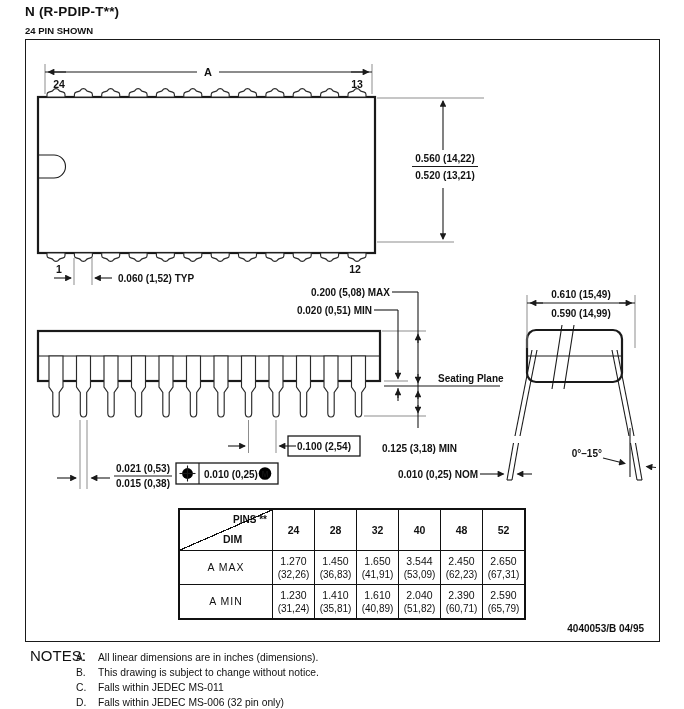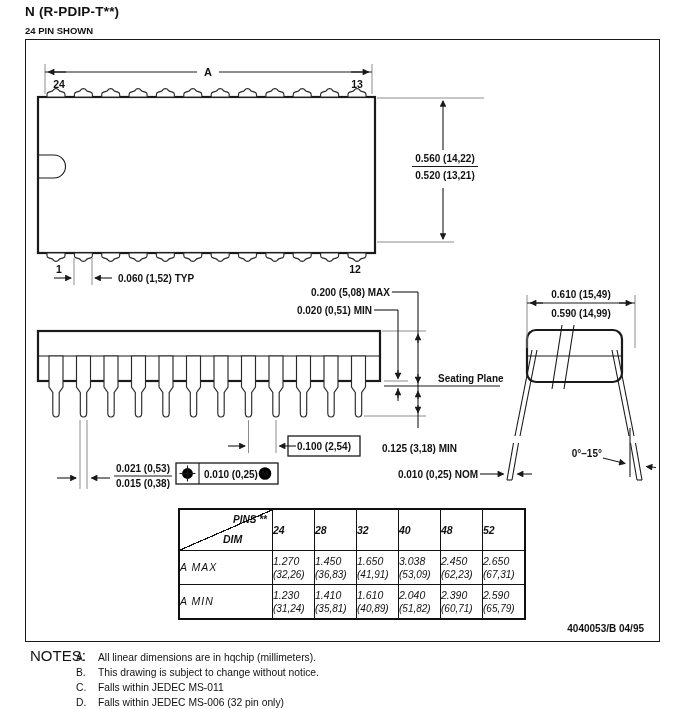--- a/index.html
+++ b/index.html
@@ -15,22 +15,22 @@
   .bold{stroke-width:2.2;}
   .ext{stroke:#8d8d8d;stroke-width:1;}
   .pin{fill:#ffffff;stroke:#2a2a2a;stroke-width:1.15;}
   .wht{fill:#ffffff;}
   text{font-family:"Liberation Sans", sans-serif;fill:#111;}
   .dt{font-size:10px;font-weight:bold;}
   .dtb{font-size:11px;font-weight:bold;}
   .pn{font-size:10.5px;font-weight:bold;}
   .dim-table{position:absolute;left:152px;top:468px;}
   .dim-table table{border-collapse:collapse;table-layout:fixed;}
-  .dim-table td{border:1.2px solid #111;vertical-align:middle;padding:0;
-                font-size:10.5px;line-height:13px;font-style:italic;}
+  .dim-table td{border:1.2px solid #111;text-align:center;vertical-align:middle;padding:0;
+                font-size:10.5px;line-height:13px;}
   .dim-table table{border:2px solid #111;}
   td.corner{position:relative;width:92px;height:40px;
      background:linear-gradient(to bottom right,transparent 49.2%,#111 49.2%,#111 50.8%,transparent 50.8%);}
   .corner .c-top{position:absolute;top:3px;right:5px;font-weight:bold;font-size:10px;}
   .corner .c-bot{position:absolute;bottom:4px;left:5px;font-weight:bold;font-size:10.5px;padding-left:38px;}
   td.pinhdr{width:41px;font-weight:bold;}
   td.rowlbl{font-size:10.5px;letter-spacing:1px;}
   .cell-in{font-size:10.5px;}
   .cell-mm{font-size:10px;}
   tr.datarow td{height:33px;}
@@ -264,21 +264,21 @@
               </td>
           <td>
                 <div class="cell-in">1.450</div>
                 <div class="cell-mm">(36,83)</div>
               </td>
           <td>
                 <div class="cell-in">1.650</div>
                 <div class="cell-mm">(41,91)</div>
               </td>
           <td>
-                <div class="cell-in">3.038</div>
+                <div class="cell-in">3.544</div>
                 <div class="cell-mm">(53,09)</div>
               </td>
           <td>
                 <div class="cell-in">2.450</div>
                 <div class="cell-mm">(62,23)</div>
               </td>
           <td>
                 <div class="cell-in">2.650</div>
                 <div class="cell-mm">(67,31)</div>
               </td>
@@ -313,21 +313,21 @@
       </tbody>
         </table>
     </div>
 
     <div class="doc-number">4040053/B 04/95</div>
 
   </div>
 
   <div class="notes">
     <div class="nrow">
-      <span class="nlabel">NOTES:</span><span class="nletter">A.</span><span class="ntext">All linear dimensions are in hqchip (millimeters).</span>
+      <span class="nlabel">NOTES:</span><span class="nletter">A.</span><span class="ntext">All linear dimensions are in inches (dimensions).</span>
     </div>
     <div class="nrow">
       <span class="nlabel"></span><span class="nletter">B.</span><span class="ntext">This drawing is subject to change without notice.</span>
     </div>
     <div class="nrow">
       <span class="nlabel"></span><span class="nletter">C.</span><span class="ntext">Falls within JEDEC MS-011</span>
     </div>
     <div class="nrow">
       <span class="nlabel"></span><span class="nletter">D.</span><span class="ntext">Falls within JEDEC MS-006 (32 pin only)</span>
     </div>

